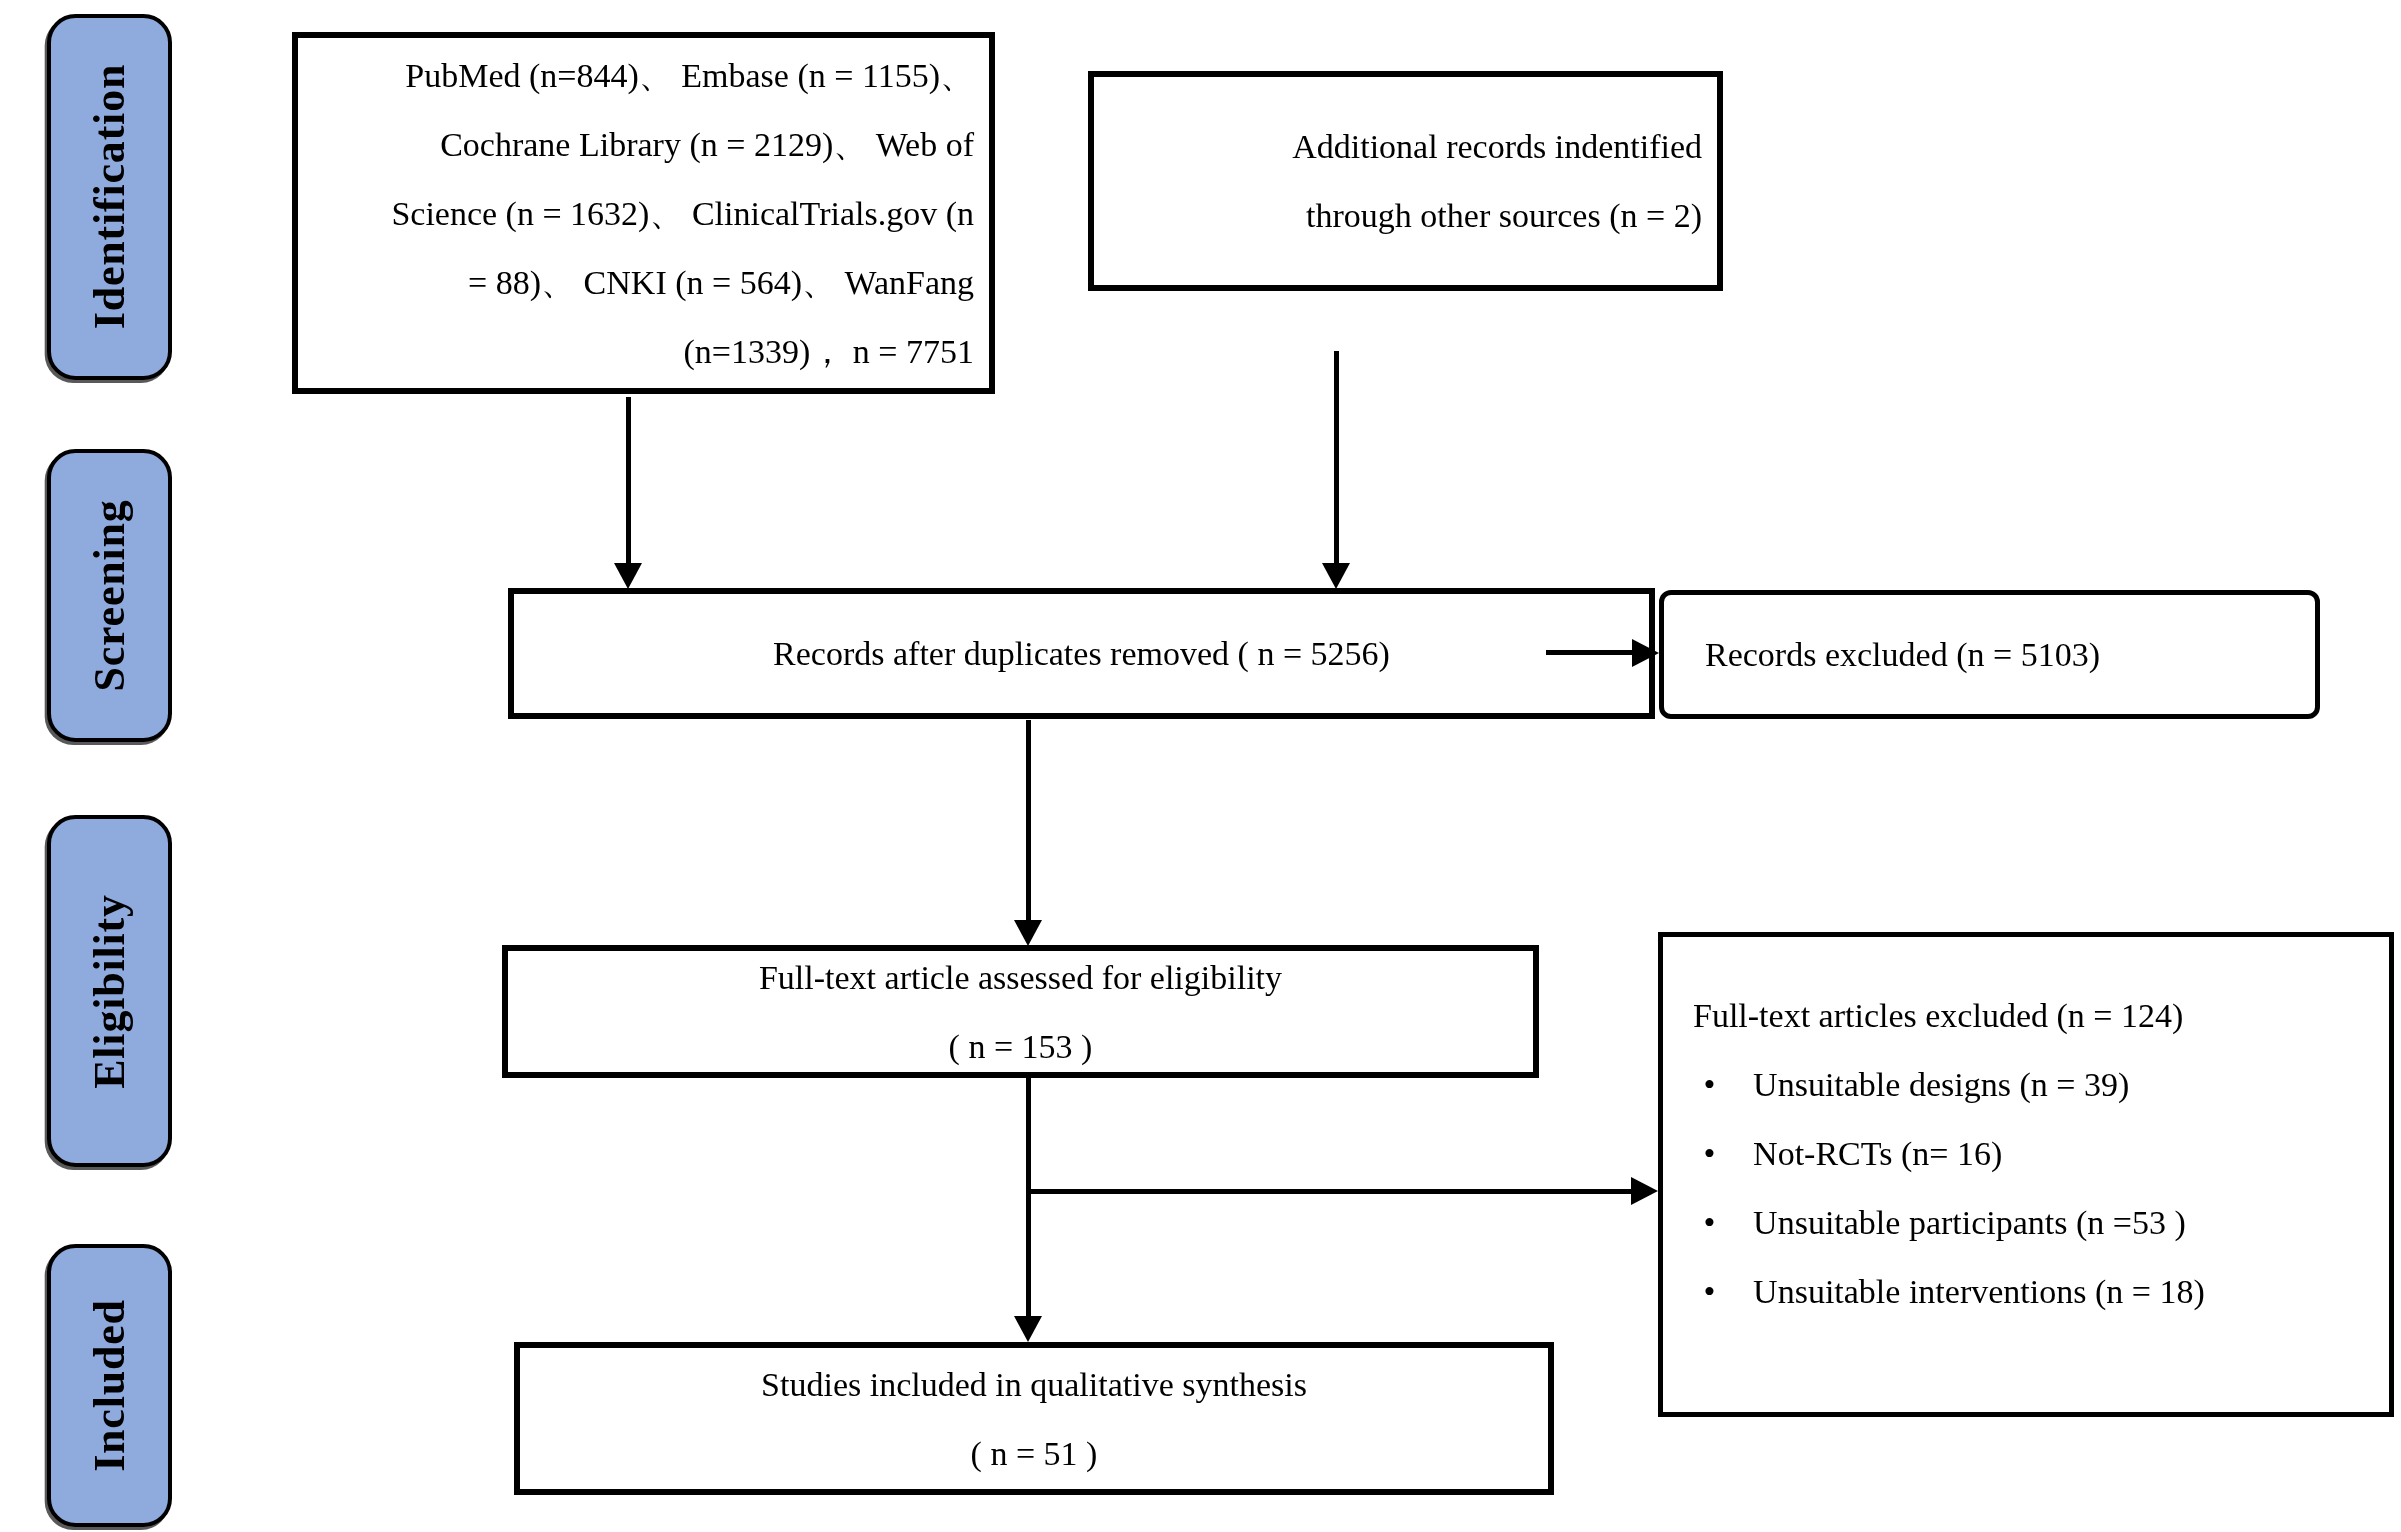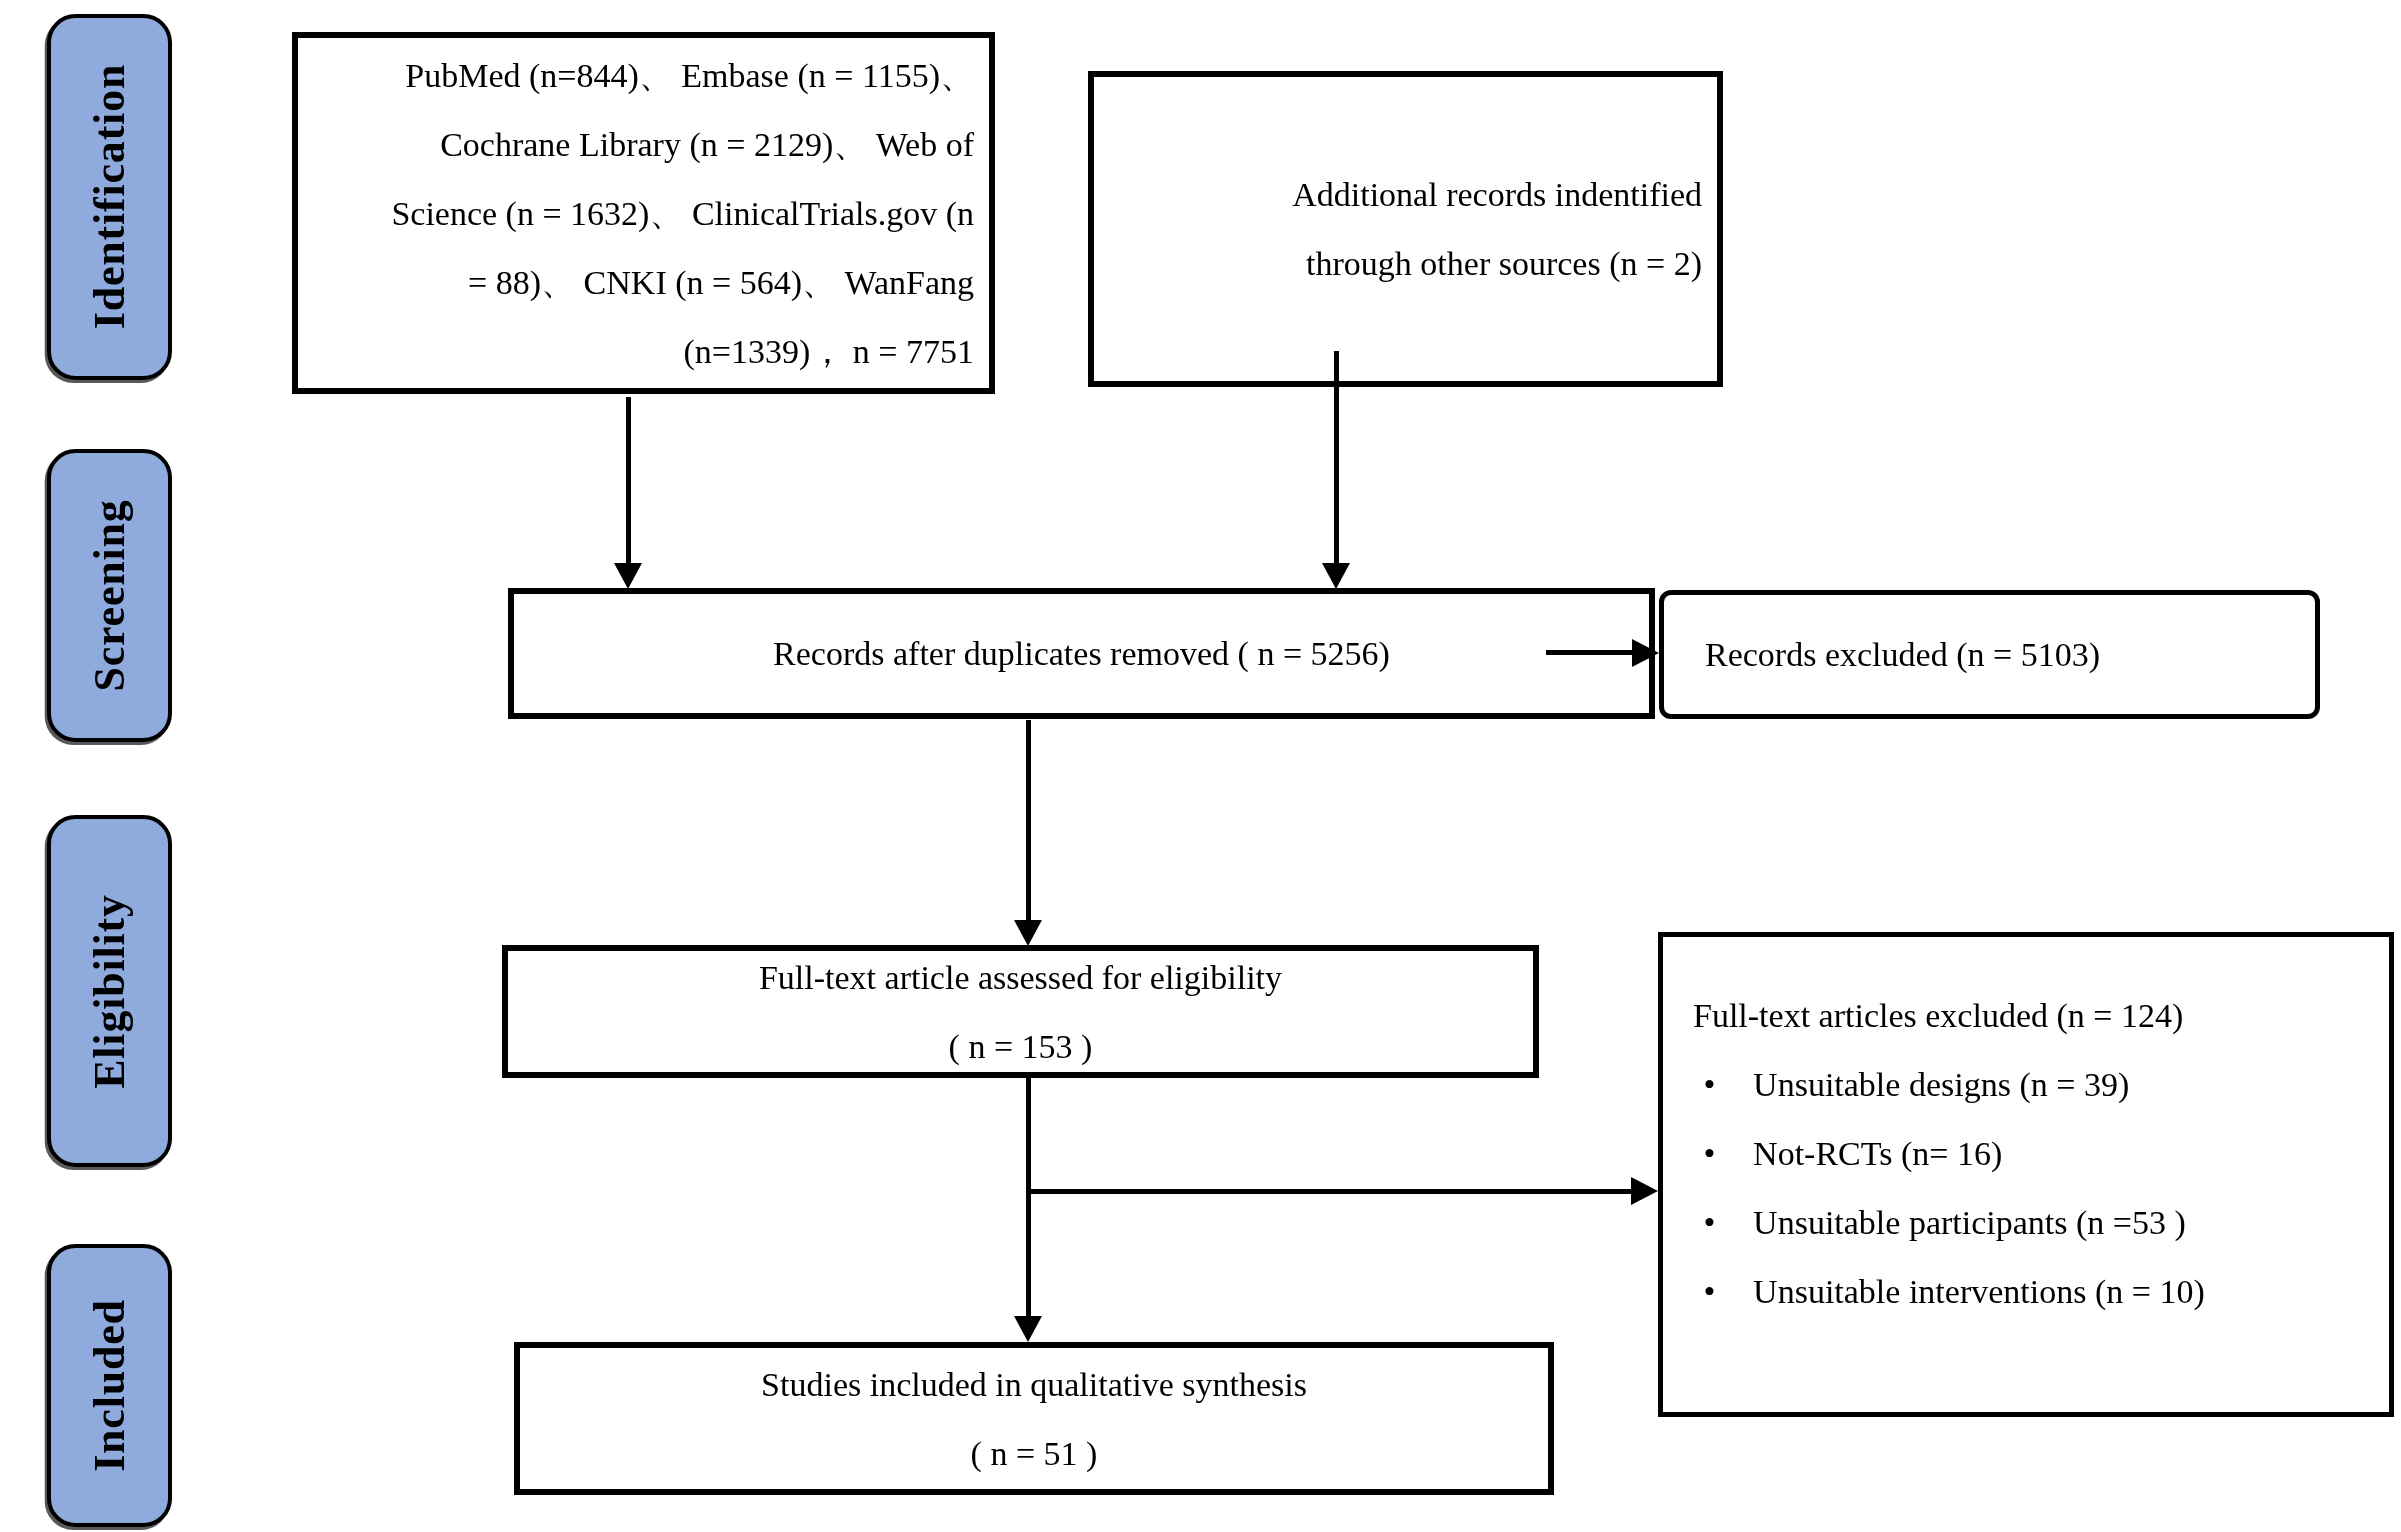--- a/index.html
+++ b/index.html
@@ -91,21 +91,21 @@
   </div>
 
   <div class="fbox col-left pad-left" style="left:292px; top:32px; width:703px; height:362px;">
     <div>PubMed (n=844)、 Embase (n = 1155)、</div>
     <div>Cochrane Library (n = 2129)、 Web of</div>
     <div>Science (n = 1632)、 ClinicalTrials.gov (n</div>
     <div>= 88)、 CNKI (n = 564)、 WanFang</div>
     <div>(n=1339)， n = 7751</div>
   </div>
 
-  <div class="fbox col-left pad-left" style="left:1088px; top:71px; width:635px; height:316px;">
+  <div class="fbox col-left pad-left" style="left:1088px; top:71px; width:635px; height:220px;">
     <div>Additional records indentified</div>
     <div>through other sources (n = 2)</div>
   </div>
 
   <div class="fbox col-center" style="left:508px; top:588px; width:1147px; height:131px;">
     <div>Records after duplicates removed ( n = 5256)</div>
   </div>
 
   <div class="fbox thin col-left" style="left:1659px; top:590px; width:661px; height:129px; padding-left:41px;border-radius:12px;">
     <div>Records excluded (n = 5103)</div>
@@ -125,21 +125,21 @@
     <div class="bullet-row">
       <span class="bullet-dot">•</span>
       <span class="bullet-text">Not-RCTs (n= 16)</span>
     </div>
     <div class="bullet-row">
       <span class="bullet-dot">•</span>
       <span class="bullet-text">Unsuitable participants (n =53 )</span>
     </div>
     <div class="bullet-row">
       <span class="bullet-dot">•</span>
-      <span class="bullet-text">Unsuitable interventions (n = 10)</span>
+      <span class="bullet-text">Unsuitable interventions (n = 18)</span>
     </div>
   </div>
 
   <div class="fbox col-center" style="left:514px; top:1342px; width:1040px; height:153px;">
     <div>Studies included in qualitative synthesis</div>
     <div>( n = 51 )</div>
   </div>
 
   <div>
     <div class="vline" style="left:626px; top:397px; height:166px;"></div>

